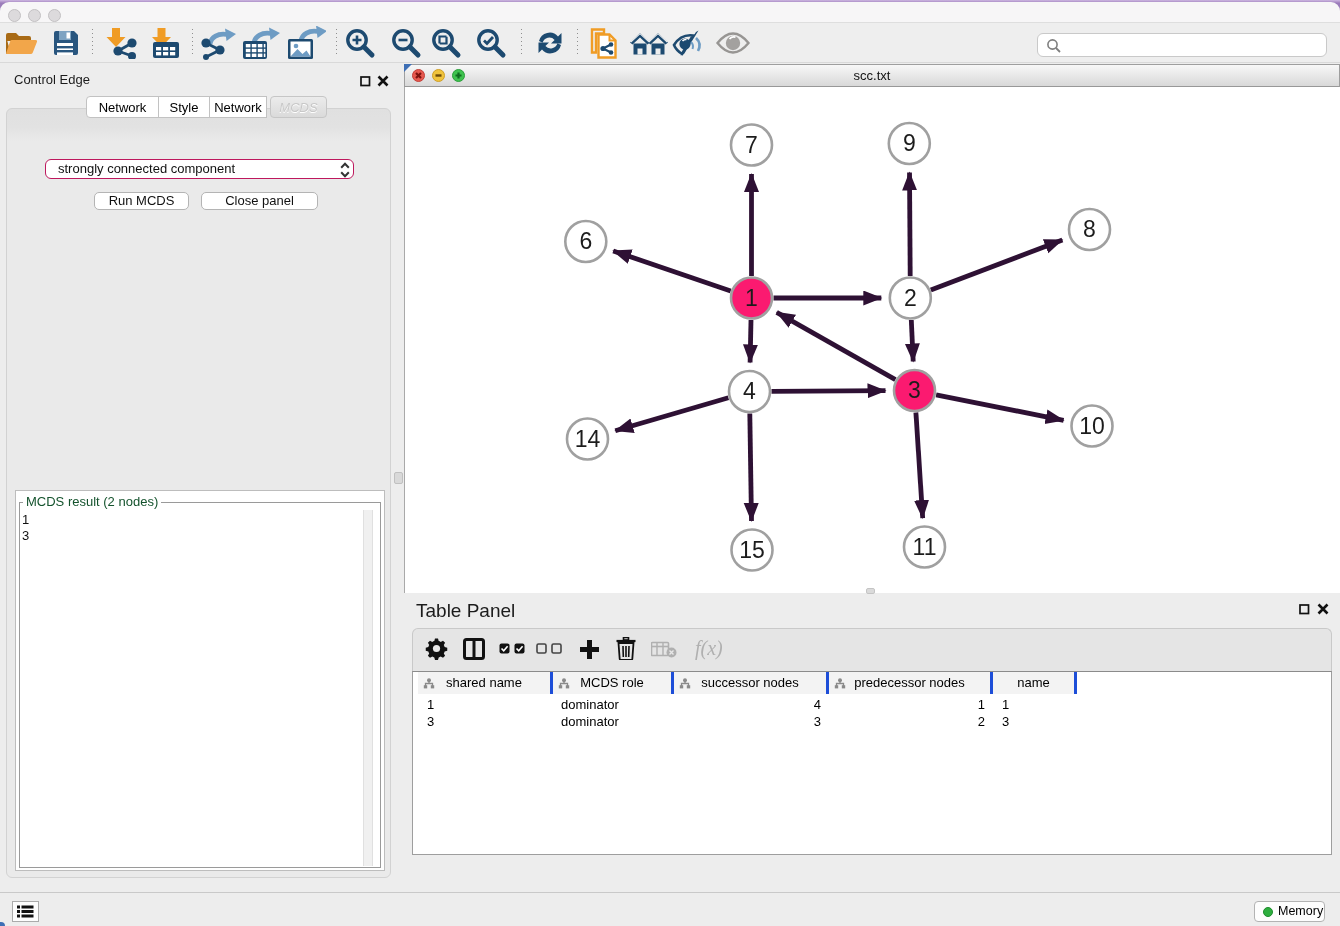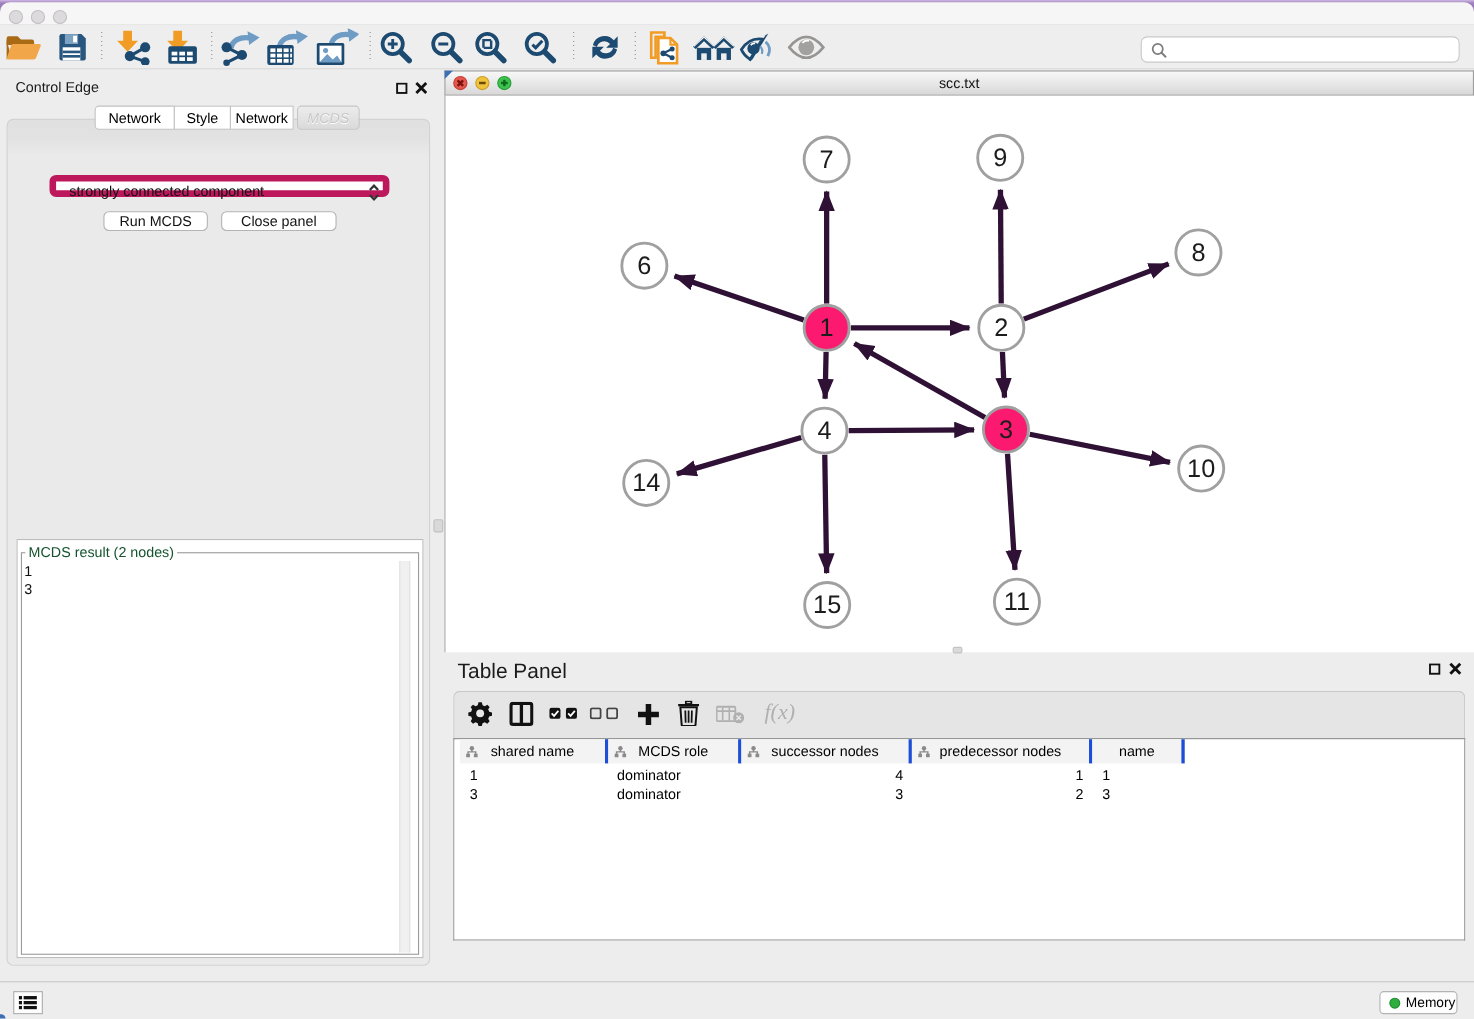--- a/index.html
+++ b/index.html
@@ -20,21 +20,21 @@
 
 #cpanel { left:0; top:63px; width:392px; height:825px; }
 #cp-title { position:absolute; left:14px; top:9px; font-size:13px; color:#1b1b1b; }
 .wicons { position:absolute; top:10px; }
 #cp-tabs { position:absolute; left:78px; top:33px; z-index:3; height:22px; }
 .tab { position:relative; float:left; height:22px; line-height:21px; padding:0; text-align:center; font-size:13px; background:#fff; border:1px solid #c2c2c2; margin-left:-1px; color:#000; }
 .tab.first { border-radius:4px 0 0 4px; margin-left:8px; }
 .tab.sel { background:linear-gradient(#ececec,#dadada); color:#c8c8c8; text-shadow:0 1px 0 #ffffff; border-color:#c6c6c6; border-radius:4px; z-index:2;font-style:italic; }
 #cp-box { position:absolute; left:6px; top:45px; width:385px; height:770px; z-index:1; background:linear-gradient(#e0e0e0 0px, #e2e2e2 18px, #eaeaea 32px, #eaeaea 100%); border:1px solid #d2d2d2; border-radius:6px; }
 #optlabel { position:absolute; left:0; top:74px; z-index:2; width:392px; text-align:center; font-size:13px; color:#111; }
-#dropdown { position:absolute; left:45px; top:96px; z-index:2; width:309px; height:20px; background:#fff; border:6px solid #be185d; border-radius:6px; font-size:13px; color:#111; line-height:18px; padding-left:12px; }
+#dropdown { position:absolute; left:45px; top:96px; z-index:2; width:309px; height:20px; background:#fff; border:1px solid #be185d; border-radius:6px; font-size:13px; color:#111; line-height:18px; padding-left:12px; }
 .btn { position:absolute; top:129px; z-index:2; height:18px; background:#fff; border:1px solid #b4b4b4; border-radius:5px; font-size:13px; color:#111; text-align:center; line-height:16px; }
 #whitebox { position:absolute; left:15px; top:427px; z-index:2; width:370px; height:381px; background:#fff; border:1px solid #bdbdbd; }
 #fieldset { position:absolute; left:19px; top:439px; z-index:2; width:362px; height:366px; border:1px solid #9a9a9a; }
 #fslegend { position:absolute; left:23px; top:431px; z-index:3; background:#fff; padding:0 3px; font-size:13px; color:#14532d; }
 #fstext { position:absolute; left:22px; top:449px; z-index:3; font-size:13px; line-height:15.5px; color:#111; }
 #fsscroll { position:absolute; left:363px; top:447px; z-index:3; width:10px; height:356px; background:#f0f0f0; border-left:1px solid #e0e0e0; border-right:1px solid #e0e0e0; }
 
 
 #vsplit-grip { left:394px; top:472px; width:9px; height:12px; background:#d9d9d9; border:1px solid #c0c0c0; border-radius:2px; }
 #hsplit-grip { left:866px; top:588px; width:9px; height:6px; background:#dadada; border:1px solid #c4c4c4; border-radius:2px; }
@@ -219,21 +219,21 @@
       <div class="tab" style="width:52px;">Style</div>
       <div class="tab" style="width:58px;">Network</div>
       <div class="tab sel" style="margin-left:3px; width:57px;">MCDS</div>
   </div>
   <div id="cp-box"></div>
   <div id="dropdown"><svg width="12" height="16" viewBox="0 0 12 16" style="position:absolute; right:2px; top:2px;">
 <path d="M2.2 5.8 L6 1.8 L9.8 5.8" stroke="#333" stroke-width="2" fill="none"></path>
 <path d="M2.2 10.2 L6 14.2 L9.8 10.2" stroke="#333" stroke-width="2" fill="none"></path>
       </svg>strongly connected component</div>
   <div class="btn" style="left:94px; width:95px;">Run MCDS</div>
-  <div class="btn" style="left:201px; width:105px;">Close panel</div>
+  <div class="btn" style="left:201px; width:117px;">Close panel</div>
   <div id="whitebox"></div>
   <div id="fieldset"></div>
   <div id="fslegend">MCDS result (2 nodes)</div>
   <div id="fstext">1<br>3</div>
   <div id="fsscroll"></div>
 </div>
 
 <div class="abs" id="vsplit-grip"></div>
 
 <div class="abs" id="netwin">

